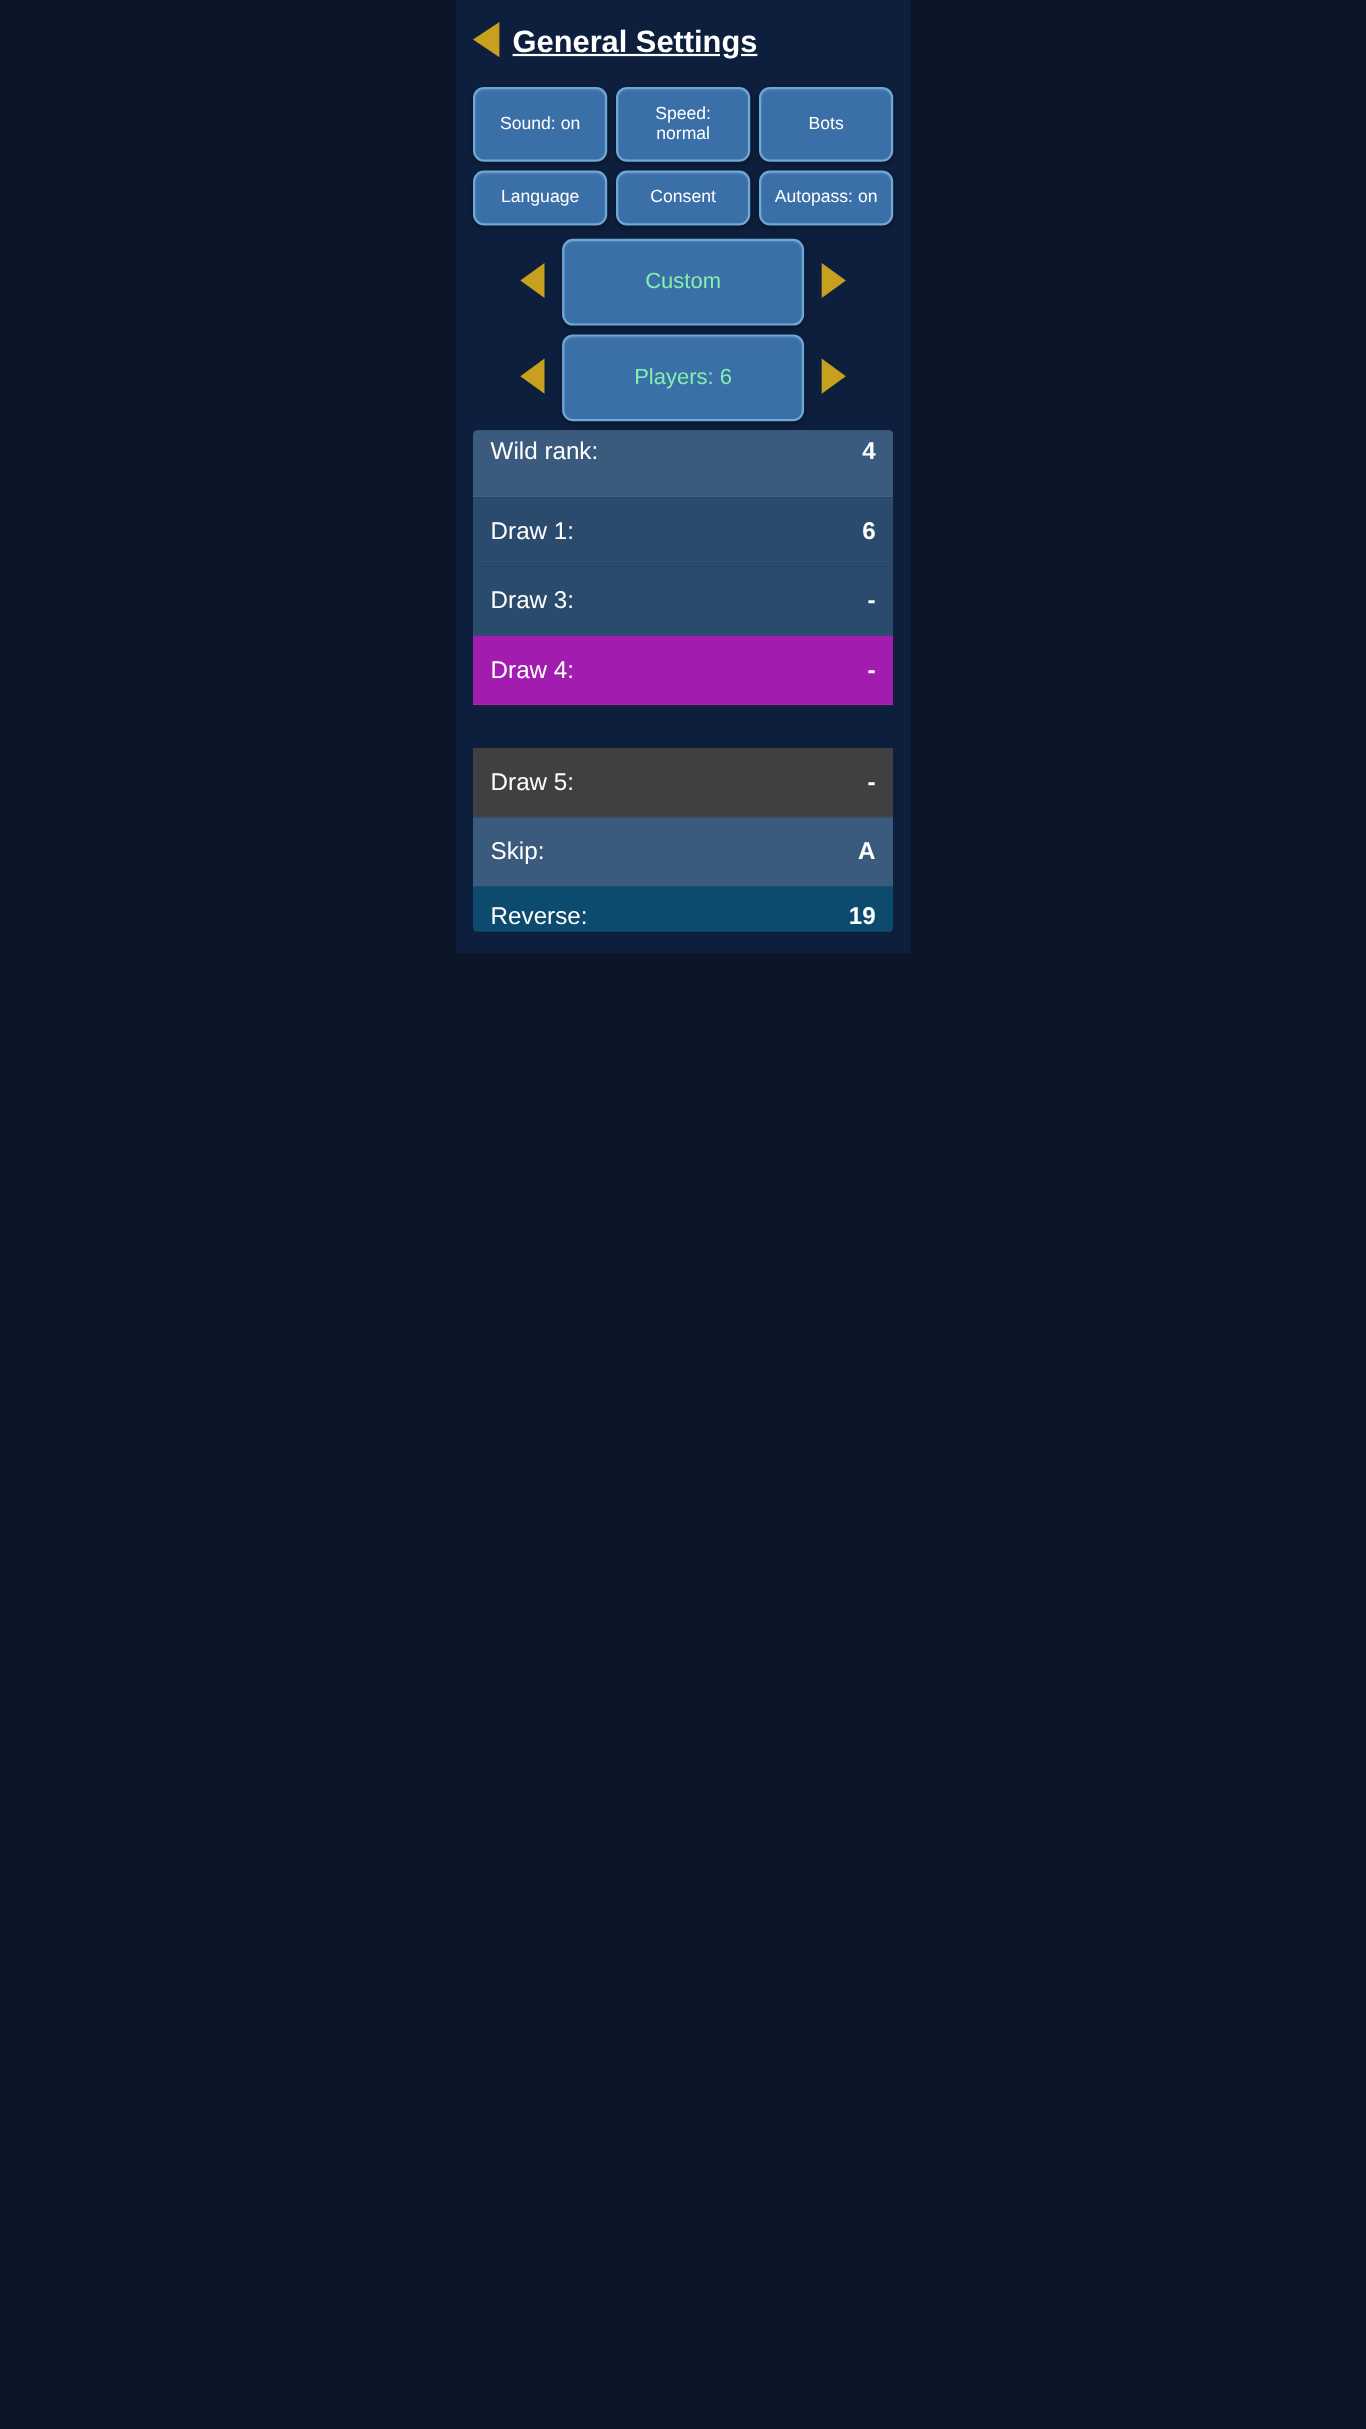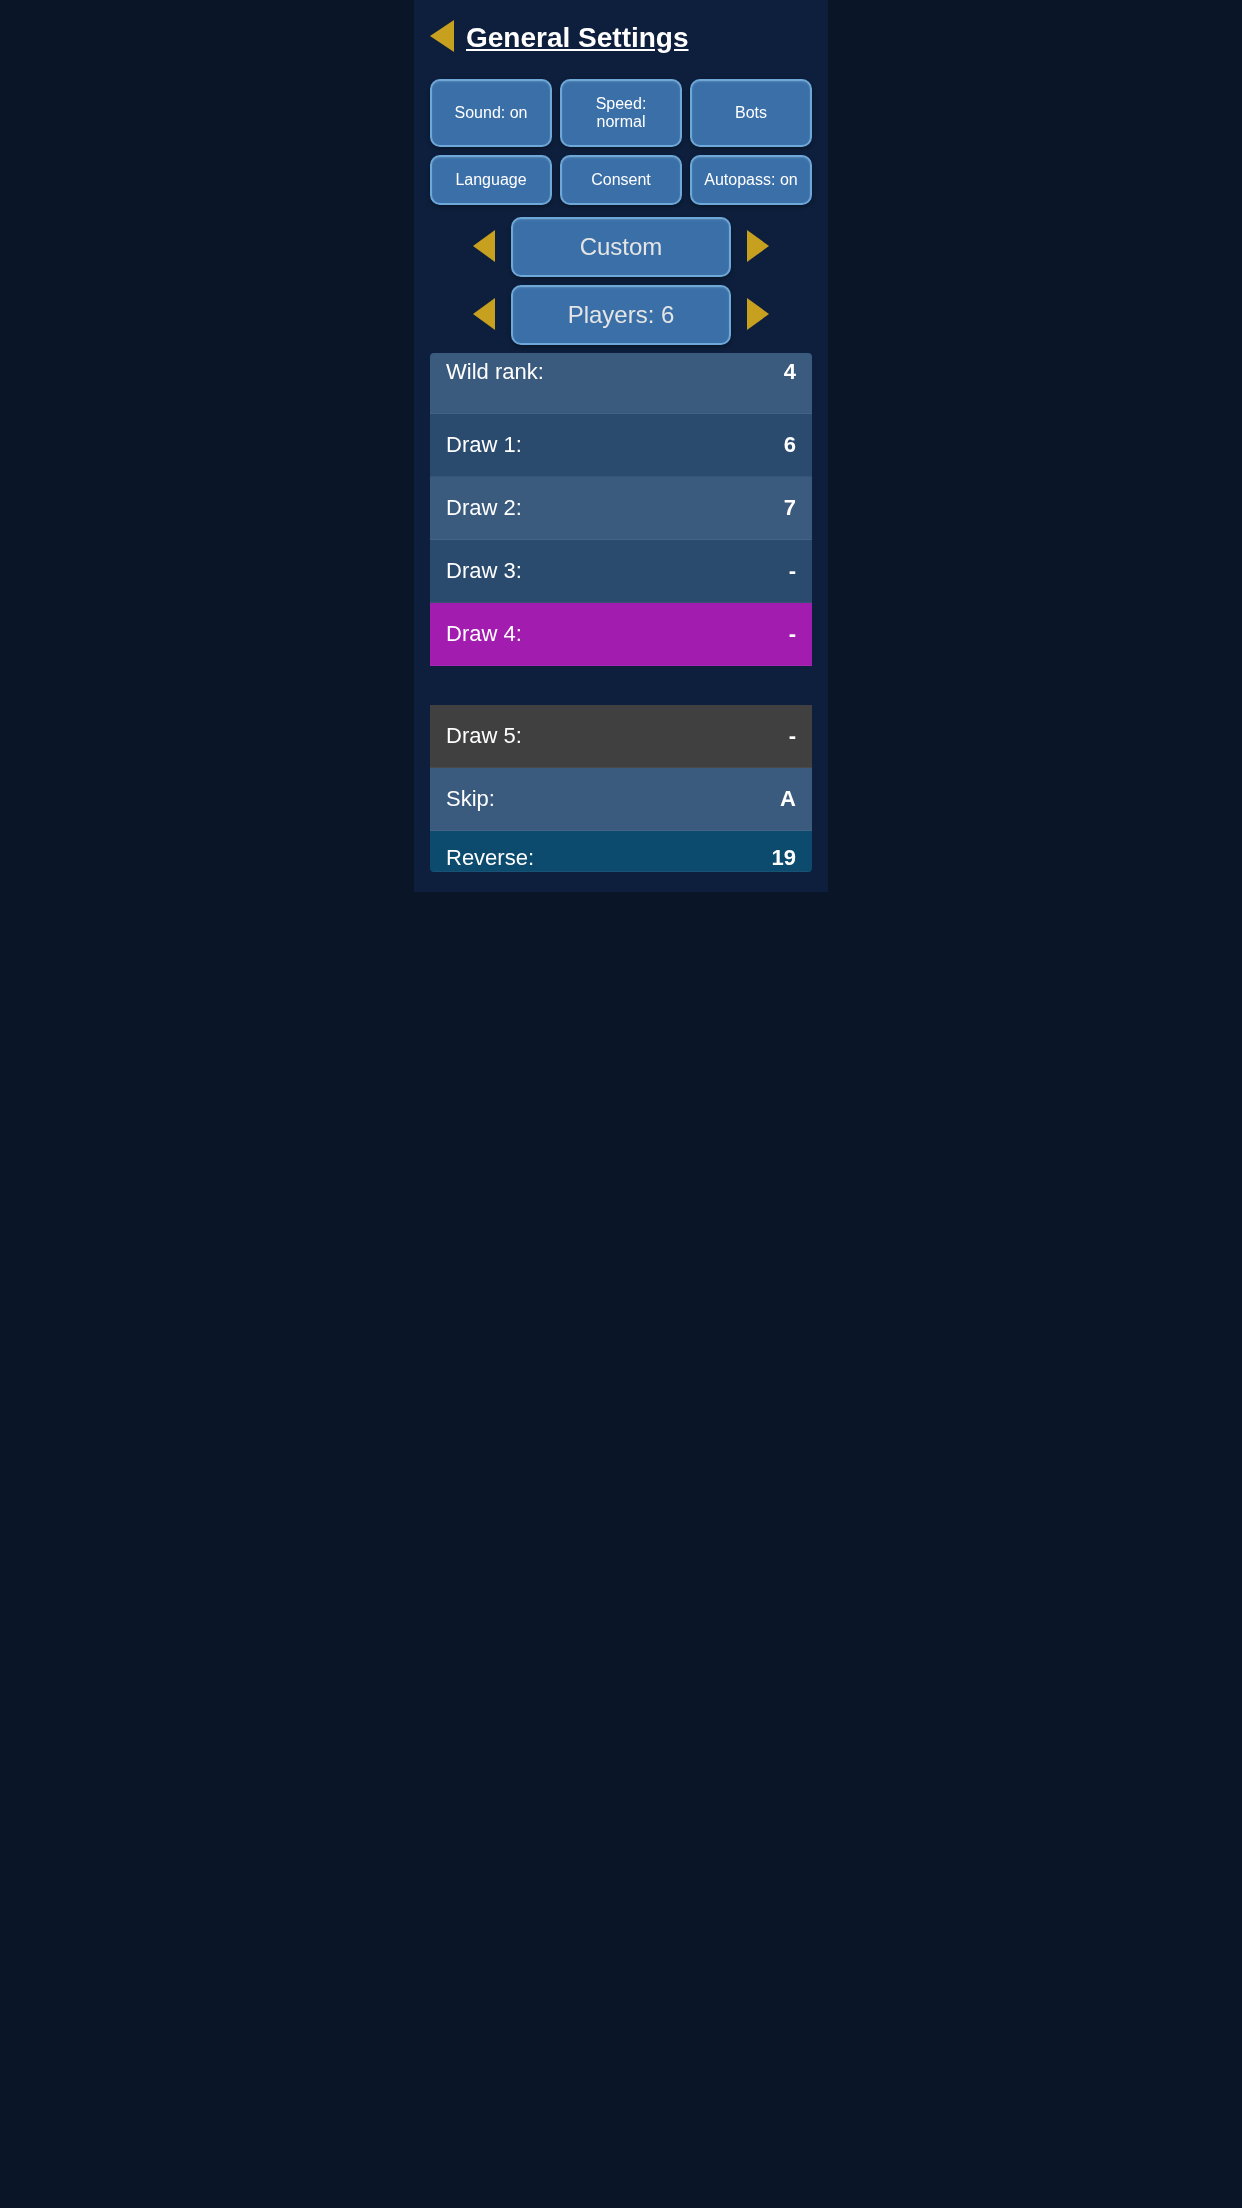--- a/index.html
+++ b/index.html
@@ -103,23 +103,23 @@
       border-top: 16px solid transparent;
       border-bottom: 16px solid transparent;
       border-left: 22px solid #c8a020;
       display: inline-block;
     }
 
     .nav-center-btn {
       background-color: #3a6fa8;
       border: 2px solid #6ea8d8;
       border-radius: 10px;
-      color: #e5e5e5;
-      font-size: 24px;
-      padding: 14px 0;
+      color: #86efac;
+      font-size: 20px;
+      padding: 26px 0;
       cursor: pointer;
       text-align: center;
       width: 220px;
       box-shadow: inset 0 1px 2px rgba(255,255,255,0.15), 0 2px 4px rgba(0,0,0,0.3);
     }
 
     .table-container {
       margin-top: 8px;
       border-radius: 4px;
       overflow: hidden;
@@ -202,24 +202,20 @@
   <div class="table-container">
 
     <div class="table-row" style="background-color:#3a5a7e; padding-top:6px; padding-bottom:28px;">
       <span class="row-label">Wild rank:</span>
       <span class="row-value">4</span>
     </div>
     <div class="table-row" style="background-color:#2a4a6e;align-items:center;">
       <span class="row-label">Draw 1:</span>
       <span class="row-value">6</span>
     </div>
-    <div class="table-row" style="background-color:#3a5a7e;">
-      <span class="row-label">Draw 2:</span>
-      <span class="row-value">7</span>
-    </div>
     <div class="table-row" style="background-color:#2a4a6e;">
       <span class="row-label">Draw 3:</span>
       <span class="row-value">-</span>
     </div>
     <div class="table-row" style="background-color:#a21caf;">
       <span class="row-label">Draw 4:</span>
       <span class="row-value">-</span>
     </div>
     <div class="table-row" style="background-color:#404040;margin-top:39px;">
       <span class="row-label">Draw 5:</span>

